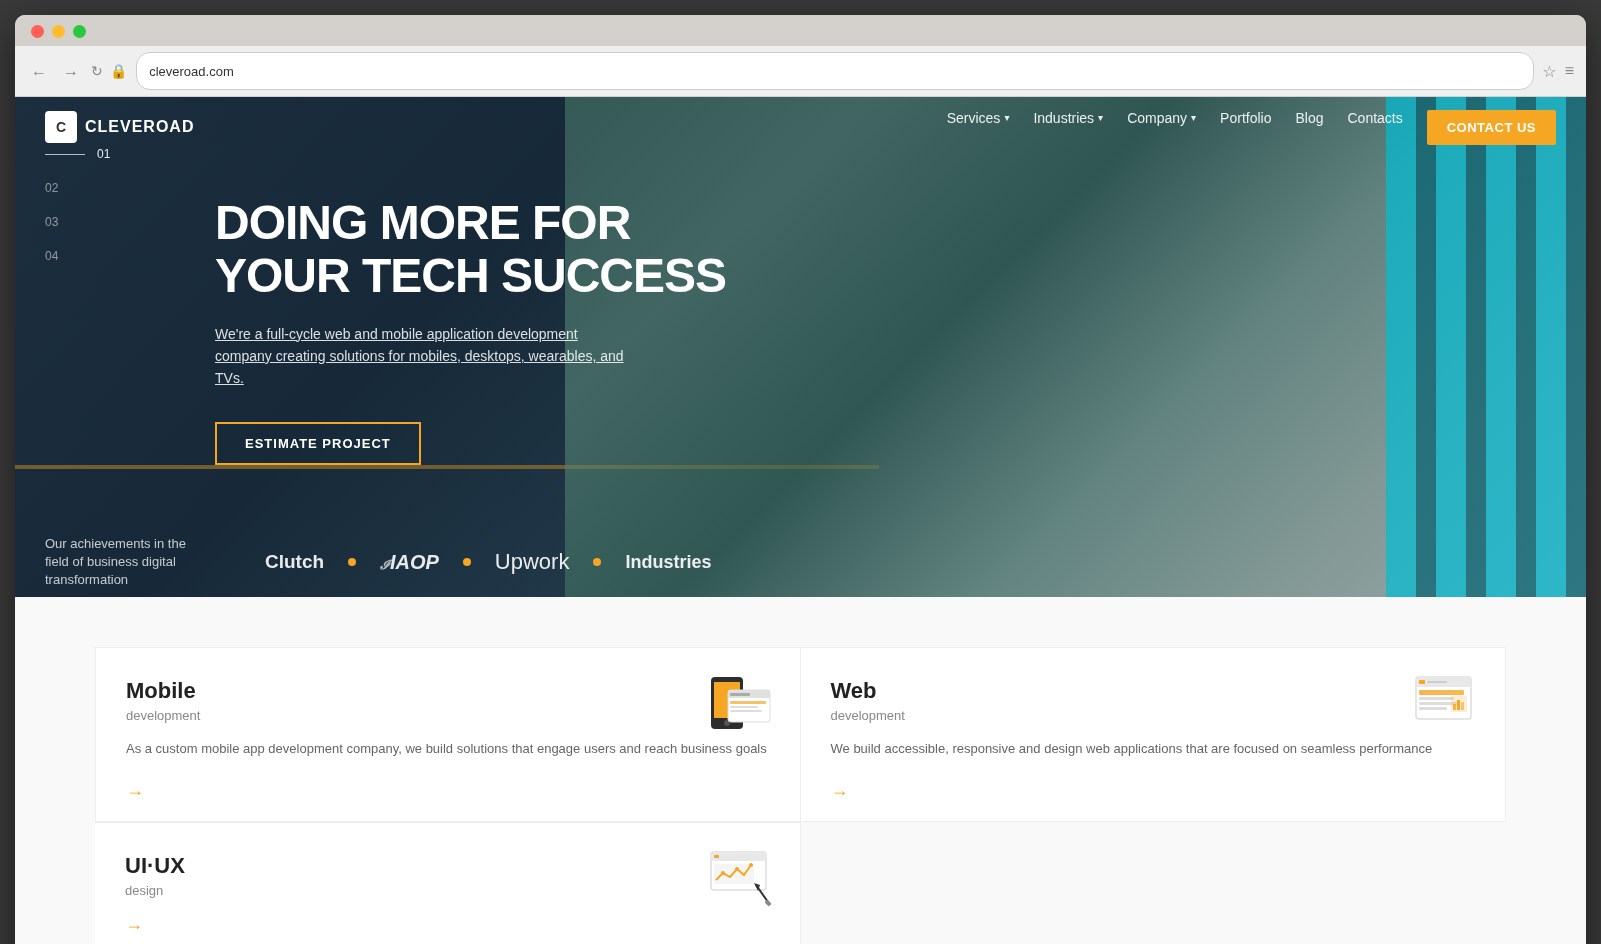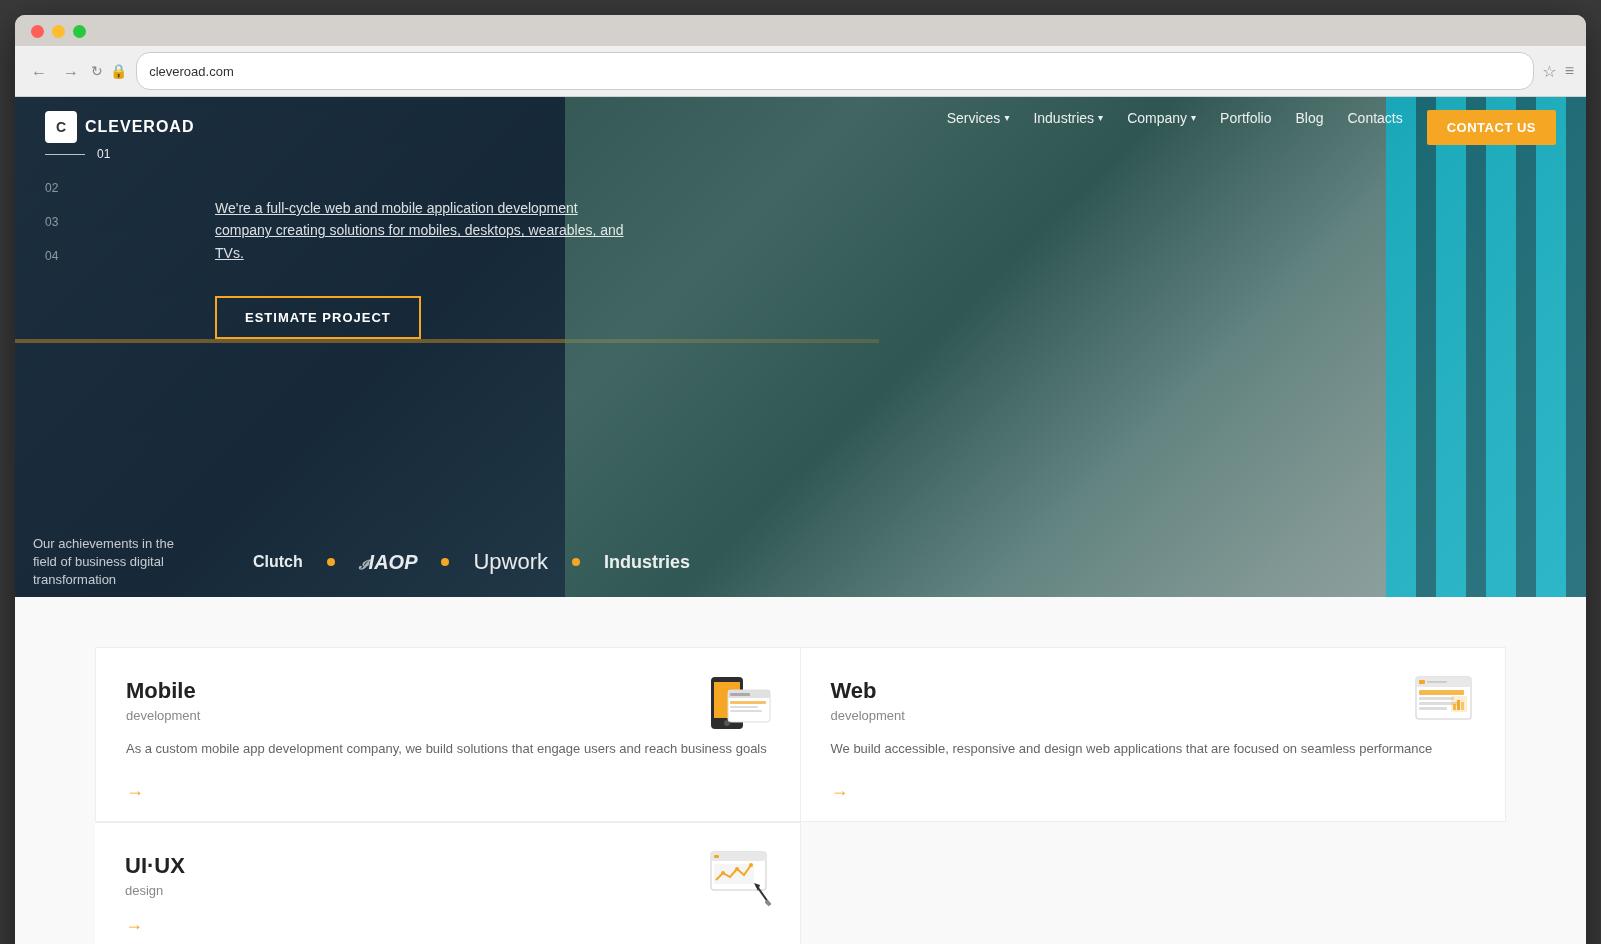--- a/index.html
+++ b/index.html
@@ -215,39 +215,39 @@
 
     
     .hero-bottom {
       position: absolute;
       bottom: 0;
       left: 0;
       right: 0;
       z-index: 10;
       display: flex;
       align-items: center;
-      padding: 0 18px;
+      padding: 0 30px;
       height: 70px;
     }
     .achievements-text {
       color: rgba(255,255,255,0.75);
       font-size: 13px;
       max-width: 160px;
       line-height: 1.4;
     }
     .partners-list {
       display: flex;
       align-items: center;
       gap: 24px;
       margin-left: 60px;
       list-style: none;
     }
     .partner-name {
       color: #fff;
-      font-size: 16px;
+      font-size: 19px;
       font-weight: 700;
       opacity: 0.9;
     }
     .partner-dot {
       width: 8px;
       height: 8px;
       background: #f5a623;
       border-radius: 50%;
     }
     .partner-iaop {
@@ -400,20 +400,21 @@
         </div>
         <div class="slide-indicator">
           <span>03</span>
         </div>
         <div class="slide-indicator">
           <span>04</span>
         </div>
       </div>
 
       <div class="hero-content">
+        <h1 class="hero-title">DOING MORE FOR YOUR TECH SUCCESS</h1>
         <p class="hero-subtitle">We're a full-cycle web and mobile application development company creating solutions for mobiles, desktops, wearables, and TVs.</p>
         <button class="estimate-btn">ESTIMATE PROJECT</button>
       </div>
 
       <div class="hero-bottom">
         <p class="achievements-text">Our achievements in the field of business digital transformation</p>
         <ul class="partners-list">
           <li>
             <span class="partner-name">Clutch</span>
           </li>

